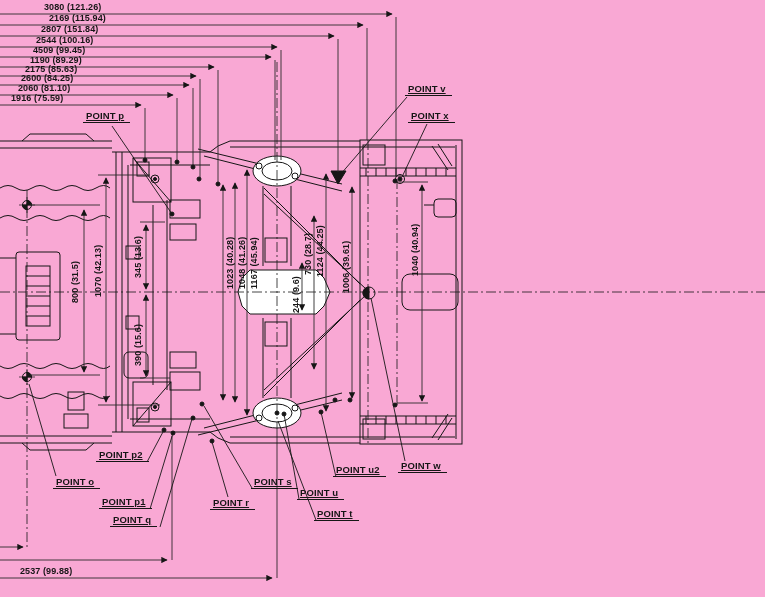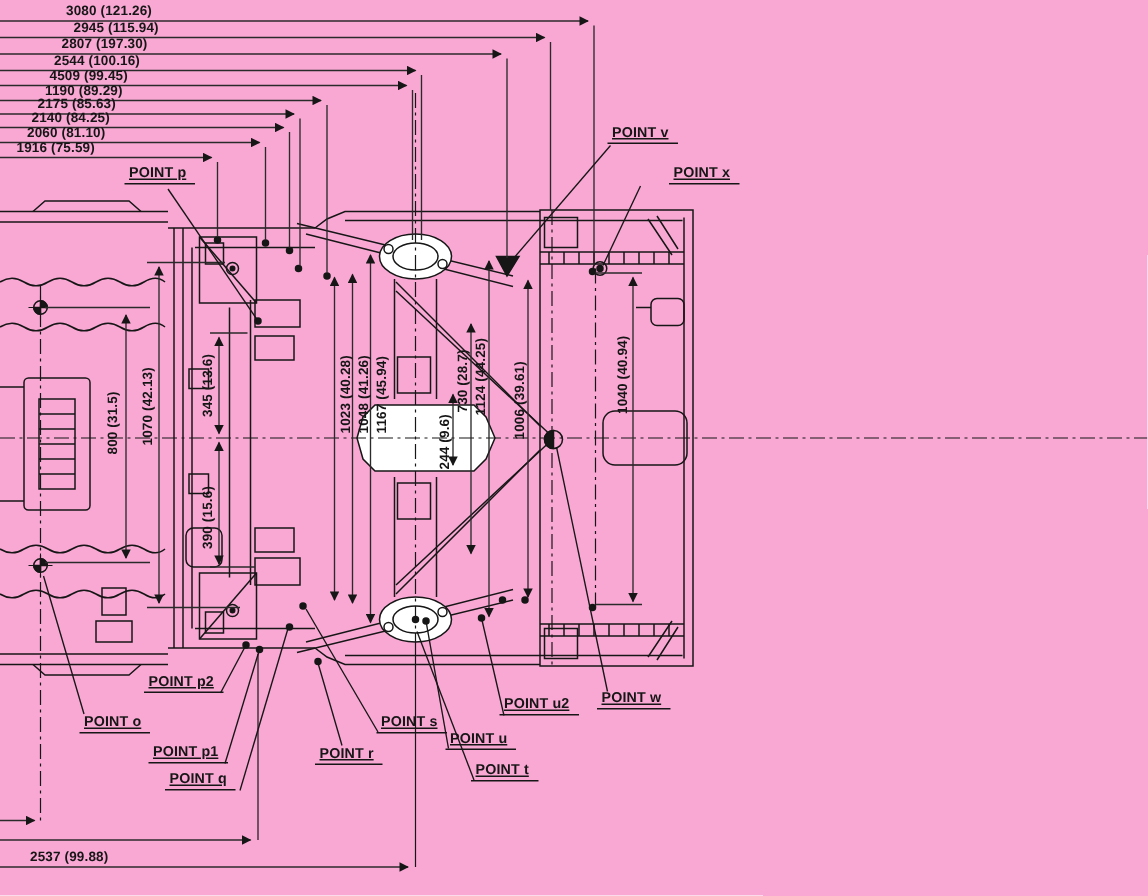--- a/index.html
+++ b/index.html
@@ -236,48 +236,48 @@
     <line x1="252" y1="488" x2="204" y2="406"></line>
     <line x1="228" y1="497" x2="212" y2="442"></line>
     <line x1="316" y1="520" x2="278" y2="421"></line>
     <line x1="299" y1="499" x2="284" y2="414"></line>
     <line x1="336" y1="477" x2="321" y2="412"></line>
     <line x1="405" y1="461" x2="371" y2="298"></line>
   </g>
 </svg>
 
 <div class="lbl" style="left:44px;top:2px">3080 (121.26)</div>
-<div class="lbl" style="left:49px;top:13px">2945 (115.94)</div>
-<div class="lbl" style="left:41px;top:24px">2807 (197.30)</div>
+<div class="lbl" style="left:49px;top:13px">2169 (115.94)</div>
+<div class="lbl" style="left:41px;top:24px">2807 (151.84)</div>
 <div class="lbl" style="left:36px;top:35px">2544 (100.16)</div>
 <div class="lbl" style="left:33px;top:45px">4509 (99.45)</div>
 <div class="lbl" style="left:30px;top:55px">1190 (89.29)</div>
 <div class="lbl" style="left:25px;top:64px">2175 (85.63)</div>
-<div class="lbl" style="left:21px;top:73px">2140 (84.25)</div>
+<div class="lbl" style="left:21px;top:73px">2600 (84.25)</div>
 <div class="lbl" style="left:18px;top:83px">2060 (81.10)</div>
 <div class="lbl" style="left:11px;top:93px">1916 (75.59)</div>
 
 <div class="lbl vlab" style="left:70px;top:303px">800 (31.5)</div>
 <div class="lbl vlab" style="left:93px;top:297px">1070 (42.13)</div>
 <div class="lbl vlab" style="left:133px;top:278px">345 (13.6)</div>
 <div class="lbl vlab" style="left:133px;top:366px">390 (15.6)</div>
 <div class="lbl vlab" style="left:225px;top:289px">1023 (40.28)</div>
 <div class="lbl vlab" style="left:237px;top:289px">1048 (41.26)</div>
 <div class="lbl vlab" style="left:249px;top:289px">1167 (45.94)</div>
 <div class="lbl vlab" style="left:291px;top:313px">244 (9.6)</div>
 <div class="lbl vlab" style="left:303px;top:275px">730 (28.7)</div>
 <div class="lbl vlab" style="left:315px;top:277px">1124 (44.25)</div>
 <div class="lbl vlab" style="left:341px;top:293px">1006 (39.61)</div>
 <div class="lbl vlab" style="left:410px;top:276px">1040 (40.94)</div>
 
 <div class="lbl" style="left:20px;top:566px">2537 (99.88)</div>
 
 <div class="lbl pt" style="left:83px;top:110px">POINT p</div>
 <div class="lbl pt" style="left:405px;top:83px">POINT v</div>
-<div class="lbl pt" style="left:446px;top:110px">POINT x</div>
+<div class="lbl pt" style="left:408px;top:110px">POINT x</div>
 <div class="lbl pt" style="left:96px;top:449px">POINT p2</div>
 <div class="lbl pt" style="left:53px;top:476px">POINT o</div>
 <div class="lbl pt" style="left:99px;top:496px">POINT p1</div>
 <div class="lbl pt" style="left:110px;top:514px">POINT q</div>
 <div class="lbl pt" style="left:251px;top:476px">POINT s</div>
 <div class="lbl pt" style="left:210px;top:497px">POINT r</div>
 <div class="lbl pt" style="left:333px;top:464px">POINT u2</div>
 <div class="lbl pt" style="left:297px;top:487px">POINT u</div>
 <div class="lbl pt" style="left:314px;top:508px">POINT t</div>
 <div class="lbl pt" style="left:398px;top:460px">POINT w</div>

